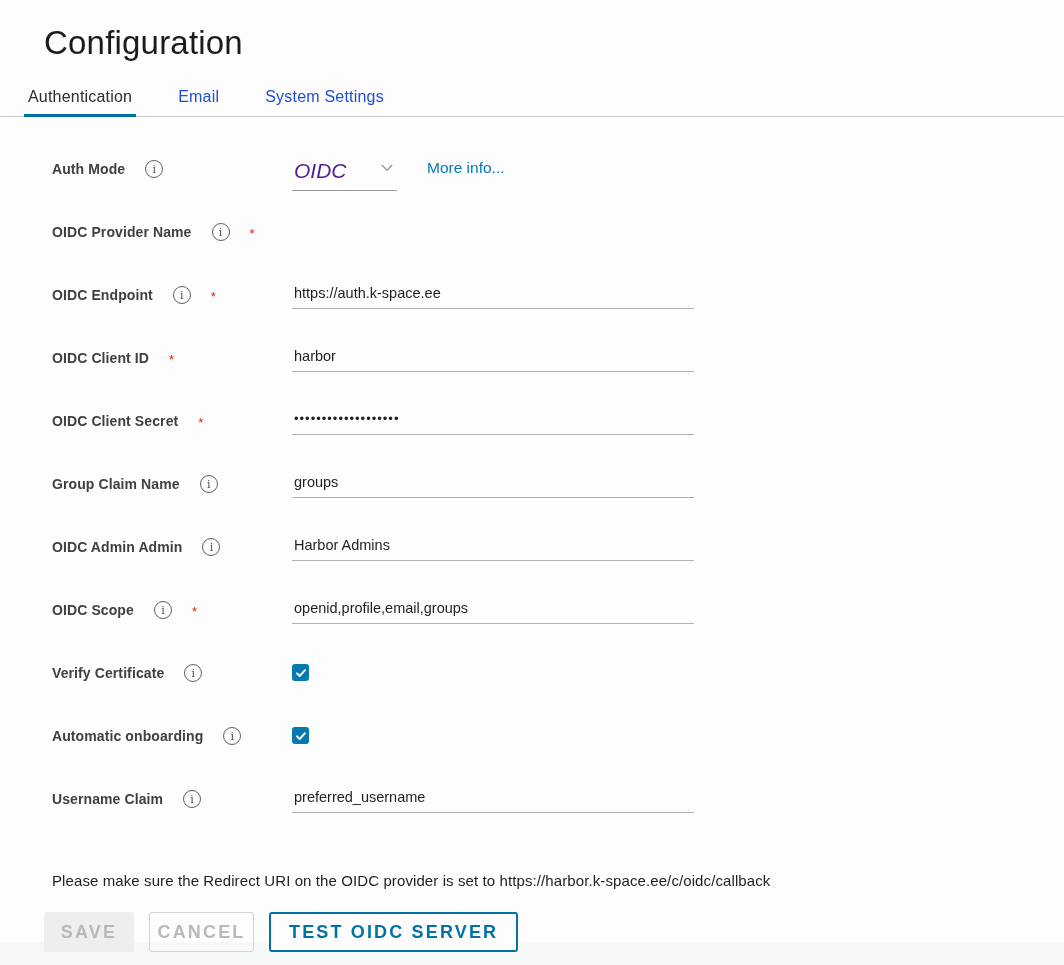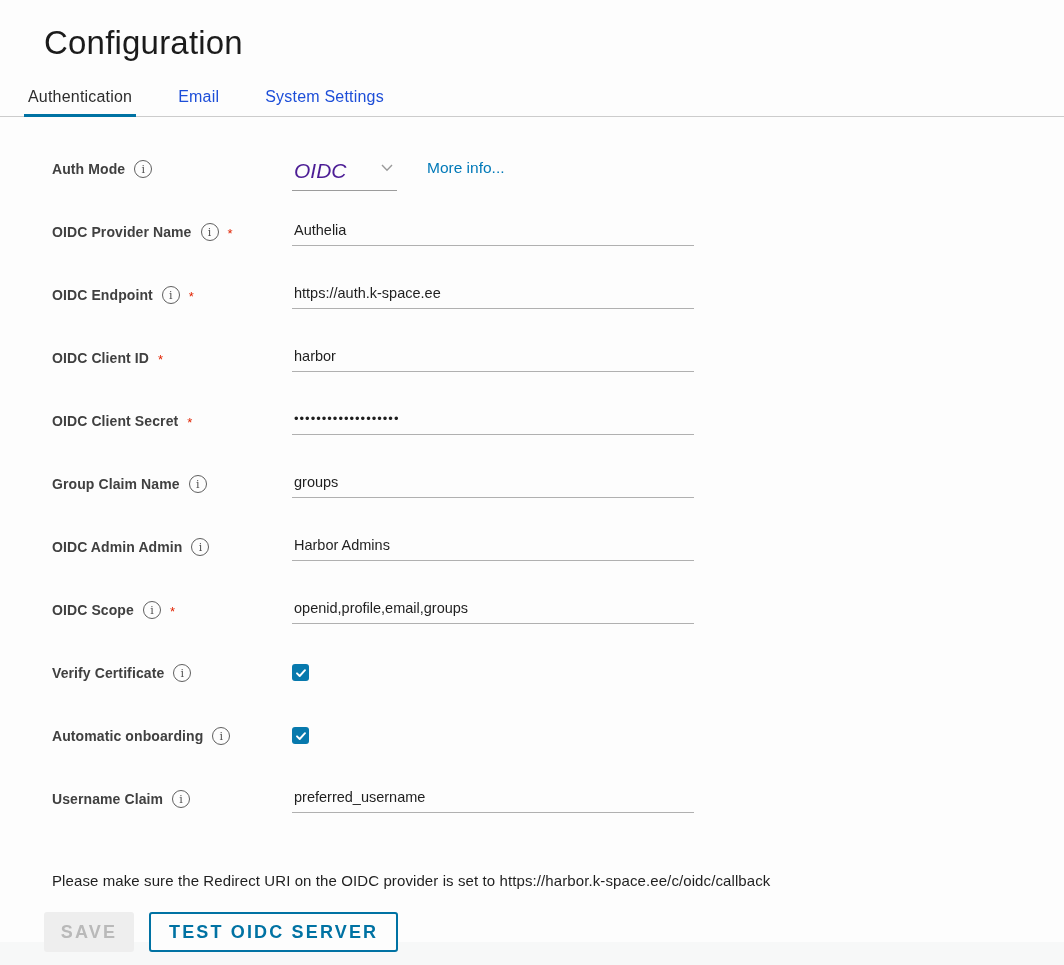--- a/index.html
+++ b/index.html
@@ -56,21 +56,21 @@
   .row {
     display: flex;
     align-items: flex-start;
     min-height: 37px;
     margin-bottom: 26px;
   }
   .label-cell {
     width: 240px;
     display: flex;
     align-items: center;
-    gap: 9px;
+    gap: 20px;
     padding-top: 1px;
     flex: none;
   }
   .field-label {
     font-size: 14px;
     font-weight: 700;
     color: #404040;
     letter-spacing: 0.1px;
   }
   .info-icon {
@@ -220,23 +220,20 @@
         <a class="more-info-link">More info...</a>
       </div>
     </div>
 
     <div class="row">
       <div class="label-cell">
         <span class="field-label">OIDC Provider Name</span>
         <span class="info-icon">i</span>
         <span class="required-asterisk">*</span>
       </div>
-      <div class="field-cell">
-        <input class="text-input" type="text" value="Authelia" style="">
-      </div>
     </div>
 
     <div class="row">
       <div class="label-cell">
         <span class="field-label">OIDC Endpoint</span>
         <span class="info-icon">i</span>
         <span class="required-asterisk">*</span>
       </div>
       <div class="field-cell">
         <input class="text-input" type="text" value="https://auth.k-space.ee" style="">
@@ -331,16 +328,17 @@
         <input class="text-input" type="text" value="preferred_username" style="">
       </div>
     </div>
 
   </div>
 
   <div class="notice">Please make sure the Redirect URI on the OIDC provider is set to https://harbor.k-space.ee/c/oidc/callback</div>
 
   <div class="button-bar">
     <button class="btn btn-save">SAVE</button>
+    <button class="btn btn-cancel">CANCEL</button>
     <button class="btn btn-test">TEST OIDC SERVER</button>
   </div>
 
 </div>
 
 </body></html>

